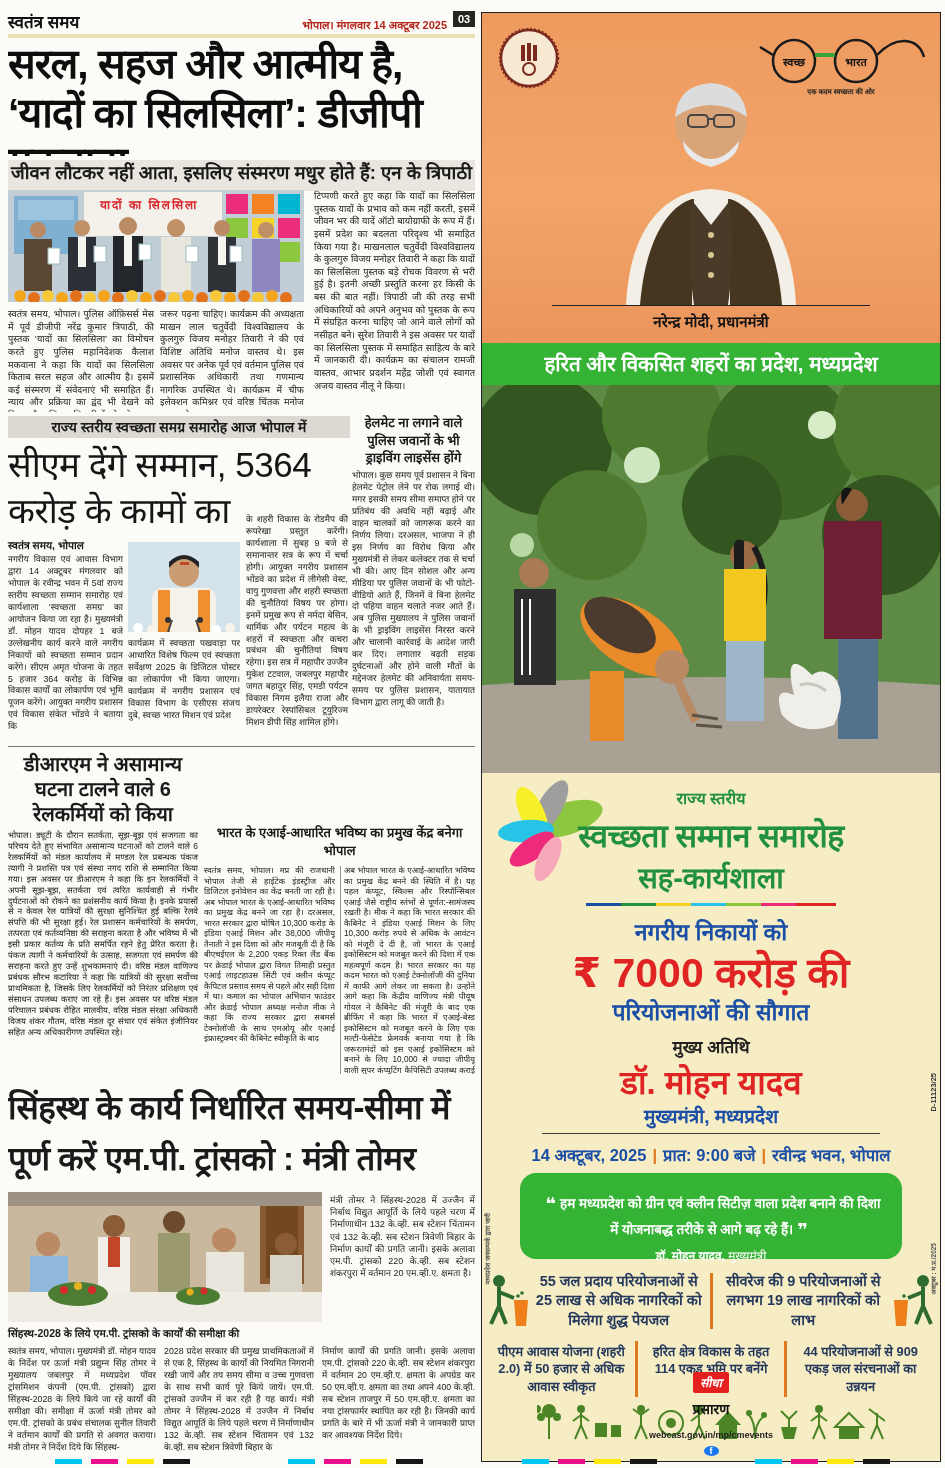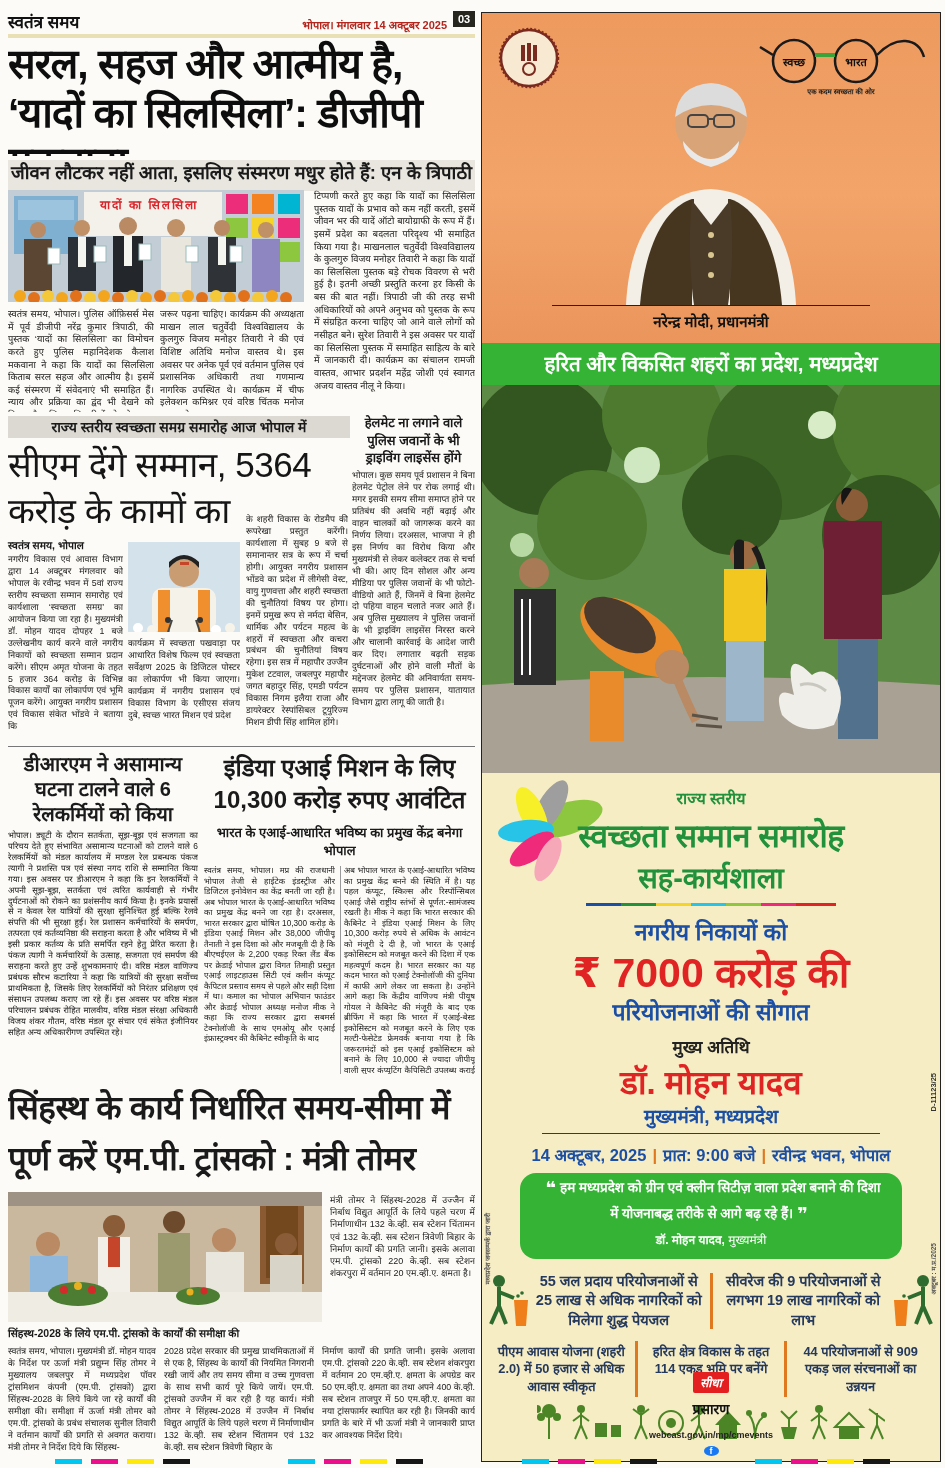--- a/index.html
+++ b/index.html
@@ -78,21 +78,21 @@
   .c-line1{top:142px;left:0;width:458px;font-size:23px;font-weight:bold;}
   .c-amount{top:170px;left:0;width:458px;font-size:41px;font-weight:bold;}
   .c-line2{top:222px;left:0;width:458px;font-size:23px;font-weight:bold;}
   .c-glabel{top:262px;left:0;width:458px;font-size:17px;font-weight:bold;color:#222;}
   .c-gname{top:286px;left:0;width:458px;font-size:33px;font-weight:bold;}
   .c-gtitle{top:330px;left:0;width:458px;font-size:19px;font-weight:bold;}
   .c-hr{top:360px;left:60px;width:338px;border-top:1.5px solid #3a3a3a;}
   .c-date{top:370px;left:0;width:458px;font-size:16.5px;font-weight:bold;}
   .c-date .sep{color:#e07820;padding:0 6px;}
   .quote-box{top:400px;left:38px;width:382px;height:86px;background:#35b335;border-radius:16px;
-             color:#fff;box-sizing:border-box;padding:2px 18px 6px;}
+             color:#fff;box-sizing:border-box;padding:18px 18px 6px;}
   .quote-text{font-size:13.5px;line-height:1.45;font-weight:bold;text-align:center;}
   .quote-by{font-size:12px;text-align:center;margin-top:4px;}
   .qg{font-size:18px;vertical-align:-2px;padding:0 4px;}
   .stats1{top:496px;left:4px;width:450px;height:64px;display:flex;align-items:center;}
   .stat-big{flex:1;font-size:14.5px;line-height:1.35;font-weight:bold;color:#24395c;text-align:center;}
   .stat-vdiv{width:3px;height:56px;background:#e07820;margin:0 4px;}
   .stats2{top:566px;left:10px;width:438px;height:60px;display:flex;align-items:center;}
   .stat-sm{flex:1;font-size:12.8px;line-height:1.35;font-weight:bold;color:#24395c;text-align:center;padding:0 4px;}
   .warli{top:628px;left:55px;width:348px;height:40px;}
   .ad-footer{top:670px;left:0;width:458px;height:24px;display:flex;align-items:center;justify-content:center;gap:6px;flex-direction:column;}
@@ -220,21 +220,20 @@
   <div class="abs jtxt cm-col3">के शहरी विकास के रोडमैप की रूपरेखा प्रस्तुत करेंगी। कार्यशाला में सुबह 9 बजे से समानान्तर सत्र के रूप में चर्चा होगी। आयुक्त नगरीय प्रशासन भोंडवे का प्रदेश में लीगेसी वेस्ट, वायु गुणवत्ता और शहरी स्वच्छता की चुनौतियां विषय पर होगा। इनमें प्रमुख रूप से नर्मदा बेसिन, धार्मिक और पर्यटन महत्व के शहरों में स्वच्छता और कचरा प्रबंधन की चुनौतियां विषय रहेगा। इस सत्र में महापौर उज्जैन मुकेश टटवाल, जबलपुर महापौर जगत बहादुर सिंह, एमडी पर्यटन विकास निगम इलैया राजा और डायरेक्टर रेस्पांसिबल टूयुरिज्म मिशन डीपी सिंह शामिल होंगे।</div>
 
   <div class="abs helmet-headline">हेलमेट ना लगाने वाले पुलिस जवानों के भी ड्राइविंग लाइसेंस होंगे निरस्त</div>
   <div class="abs jtxt helmet-body">भोपाल। कुछ समय पूर्व प्रशासन ने बिना हेलमेट पेट्रोल लेने पर रोक लगाई थी। मगर इसकी समय सीमा समाप्त होने पर प्रतिबंध की अवधि नहीं बढ़ाई और वाहन चालकों को जागरूक करने का निर्णय लिया। दरअसल, भाजपा ने ही इस निर्णय का विरोध किया और मुख्यमंत्री से लेकर कलेक्टर तक से चर्चा भी की। आए दिन सोशल और अन्य मीडिया पर पुलिस जवानों के भी फोटो-वीडियो आते हैं, जिनमें वे बिना हेलमेट दो पहिया वाहन चलाते नजर आते हैं। अब पुलिस मुख्यालय ने पुलिस जवानों के भी ड्राइविंग लाइसेंस निरस्त करने और चालानी कार्रवाई के आदेश जारी कर दिए। लगातार बढ़ती सड़क दुर्घटनाओं और होने वाली मौतों के मद्देनजर हेलमेट की अनिवार्यता समय-समय पर पुलिस प्रशासन, यातायात विभाग द्वारा लागू की जाती है।</div>
 
   <div class="abs rule-h" style="left:8px;top:746px;width:467px;"></div>
 
   <div class="abs drm-headline">डीआरएम ने असामान्य घटना टालने वाले 6 रेलकर्मियों को किया पुरस्कृत</div>
   <div class="abs jtxt drm-body">भोपाल। ड्यूटी के दौरान सतर्कता, सूझ-बूझ एवं सजगता का परिचय देते हुए संभावित असामान्य घटनाओं को टालने वाले 6 रेलकर्मियों को मंडल कार्यालय में मण्डल रेल प्रबन्धक पंकज त्यागी ने प्रशस्ति पत्र एवं संस्था नगद राशि से सम्मानित किया गया। इस अवसर पर डीआरएम ने कहा कि इन रेलकर्मियों ने अपनी सूझ-बूझ, सतर्कता एवं त्वरित कार्यवाही से गंभीर दुर्घटनाओं को रोकने का प्रशंसनीय कार्य किया है। इनके प्रयासों से न केवल रेल यात्रियों की सुरक्षा सुनिश्चित हुई बल्कि रेलवे संपत्ति की भी सुरक्षा हुई। रेल प्रशासन कर्मचारियों के समर्पण, तत्परता एवं कर्तव्यनिष्ठा की सराहना करता है और भविष्य में भी इसी प्रकार कर्तव्य के प्रति समर्पित रहने हेतु प्रेरित करता है। पंकज त्यागी ने कर्मचारियों के उत्साह, सजगता एवं समर्पण की सराहना करते हुए उन्हें शुभकामनाएं दी। वरिष्ठ मंडल वाणिज्य प्रबंधक सौरभ कटारिया ने कहा कि यात्रियों की सुरक्षा सर्वोच्च प्राथमिकता है, जिसके लिए रेलकर्मियों को निरंतर प्रशिक्षण एवं संसाधन उपलब्ध कराए जा रहे हैं। इस अवसर पर वरिष्ठ मंडल परिचालन प्रबंधक रोहित मालवीय, वरिष्ठ मंडल संरक्षा अधिकारी विजय शंकर गौतम, वरिष्ठ मंडल दूर संचार एवं संकेत इंजीनियर सहित अन्य अधिकारीगण उपस्थित रहे।</div>
 
-  <div class="abs ai-headline">इंडिया एआई मिशन के लिए 10,300 करोड़ रुपए आवंटित</div>
   <div class="abs ai-subhead">भारत के एआई-आधारित भविष्य का प्रमुख केंद्र बनेगा भोपाल</div>
   <div class="abs jtxt ai-col1">स्वतंत्र समय, भोपाल। मप्र की राजधानी भोपाल तेजी से हाईटेक इंडस्ट्रीज और डिजिटल इनोवेशन का केंद्र बनती जा रही है। अब भोपाल भारत के एआई-आधारित भविष्य का प्रमुख केंद्र बनने जा रहा है। दरअसल, भारत सरकार द्वारा घोषित 10,300 करोड़ के इंडिया एआई मिशन और 38,000 जीपीयू तैनाती ने इस दिशा को और मजबूती दी है कि बीएचईएल के 2,200 एकड़ रिक्त लैंड बैंक पर क्रेडाई भोपाल द्वारा विगत तिमाही प्रस्तुत एआई लाइटहाउस सिटी एवं क्लीन कंप्यूट कैपिटल प्रस्ताव समय से पहले और सही दिशा में था। कमाल का भोपाल अभियान फाउंडर और क्रेडाई भोपाल अध्यक्ष मनोज मीक ने कहा कि राज्य सरकार द्वारा सबमर्स टेक्नोलॉजी के साथ एमओयू और एआई इंफ्रास्ट्रक्चर की कैबिनेट स्वीकृति के बाद</div>
   <div class="abs vrule" style="left:340px;top:866px;height:208px;"></div>
   <div class="abs jtxt ai-col2">अब भोपाल भारत के एआई-आधारित भविष्य का प्रमुख केंद्र बनने की स्थिति में है। यह पहल कंप्यूट, स्किल्स और रिस्पॉन्सिबल एआई जैसे राष्ट्रीय स्तंभों से पूर्णत:-सामंजस्य रखती है। मीक ने कहा कि भारत सरकार की कैबिनेट ने इंडिया एआई मिशन के लिए 10,300 करोड़ रुपये से अधिक के आवंटन को मंजूरी दे दी है, जो भारत के एआई इकोसिस्टम को मजबूत करने की दिशा में एक महत्वपूर्ण कदम है। भारत सरकार का यह कदम भारत को एआई टेक्नोलॉजी की दुनिया में काफी आगे लेकर जा सकता है। उन्होंने आगे कहा कि केंद्रीय वाणिज्य मंत्री पीयूष गोयल ने कैबिनेट की मंजूरी के बाद एक ब्रीफिंग में कहा कि भारत में एआई-बेस्ड इकोसिस्टम को मजबूत करने के लिए एक मल्टी-फेसेटेड फ्रेमवर्क बनाया गया है कि जरूरतमंदों को इस एआई इकोसिस्टम को बनाने के लिए 10,000 से ज्यादा जीपीयू वाली सुपर कंप्यूटिंग कैपिसिटी उपलब्ध कराई जाएगी।</div>
 
   <div class="abs tr-headline">सिंहस्थ के कार्य निर्धारित समय-सीमा में पूर्ण करें एम.पी. ट्रांसको : मंत्री तोमर</div>
 
   <div class="abs photo tr-photo">
     <svg width="314" height="130" viewBox="0 0 314 130">
       <rect width="314" height="130" fill="#c9b79e"></rect>

